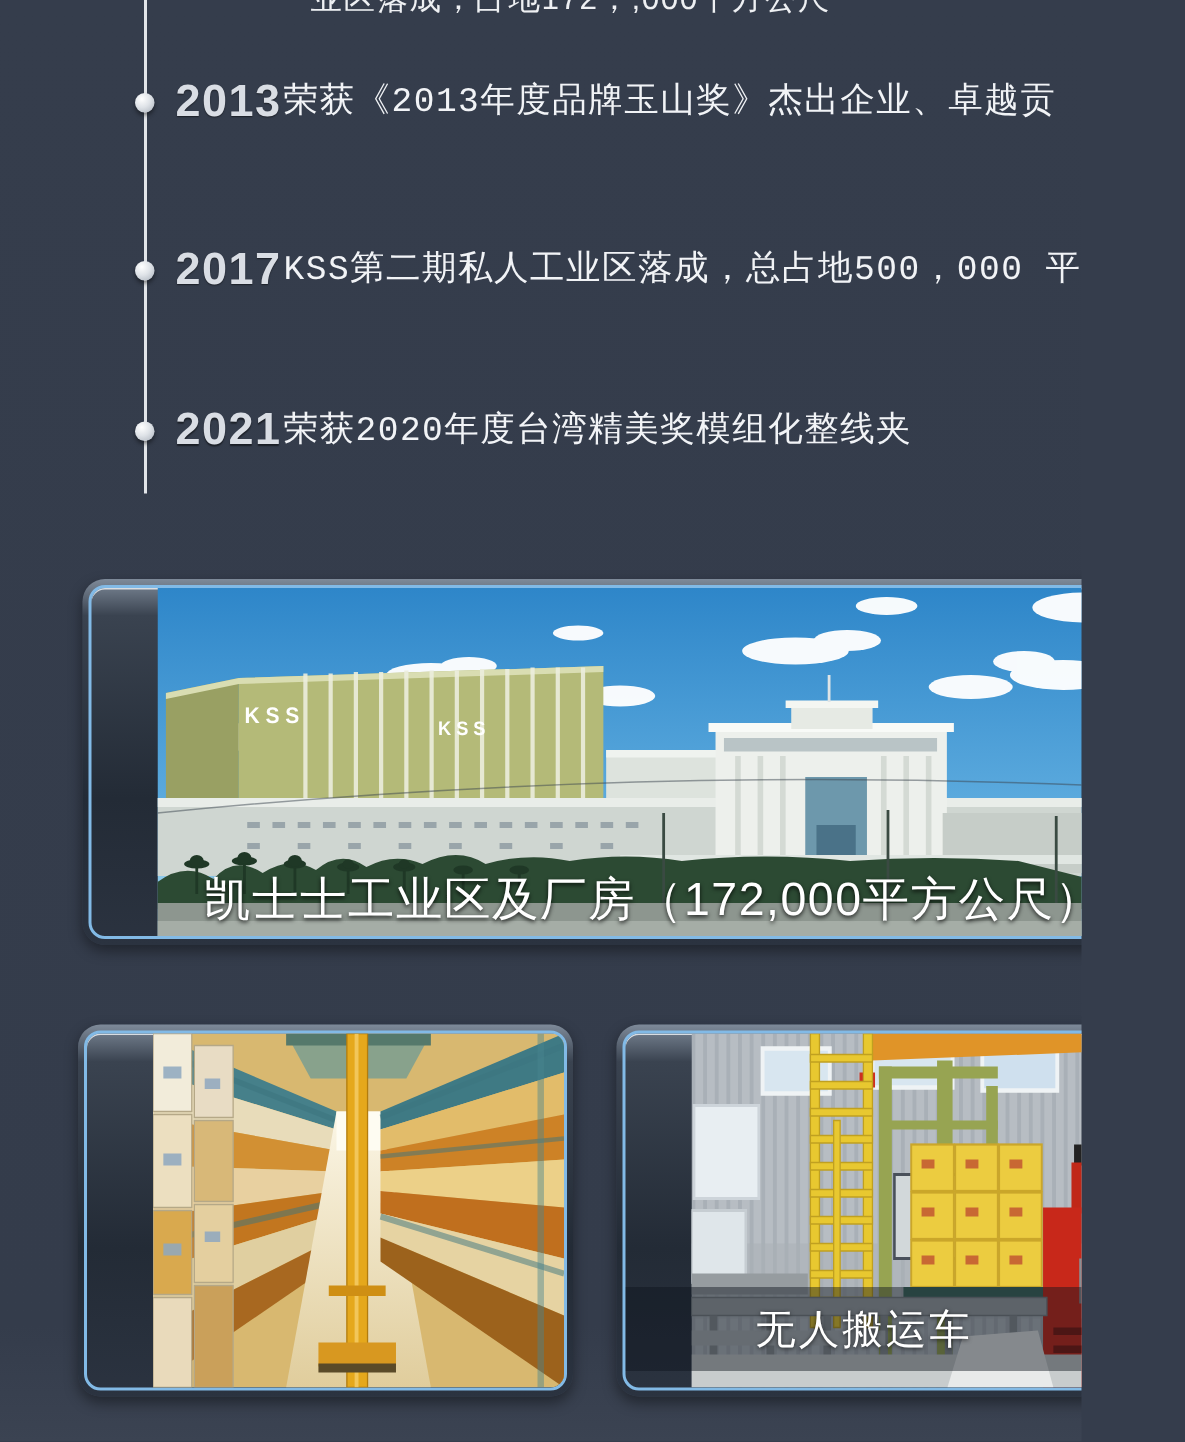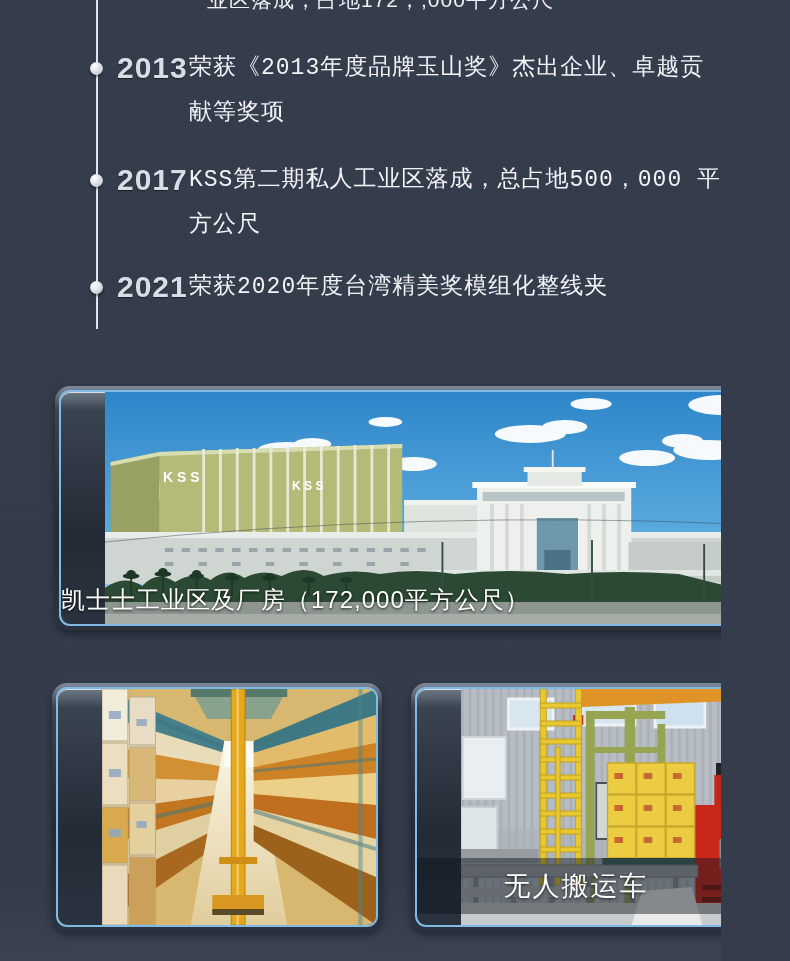--- a/index.html
+++ b/index.html
@@ -22,22 +22,22 @@
   .tl-text span{display:block;white-space:nowrap;}
 
   
   .card{position:absolute;border-radius:15px;
         background:linear-gradient(180deg,#7e8a99 0%,#3a4350 10%,#232b36 60%,#2b3340 100%);
         box-shadow:0 4px 9px rgba(0,0,0,.40);}
   .card-inner{position:absolute;left:4px;top:4px;right:4px;bottom:4px;border-radius:11px;
               border:2px solid #82bae6;overflow:hidden;
               box-shadow:inset 0 1px 0 rgba(255,255,255,.75);padding-left:44px;}
   .card-inner svg{display:block;width:100%;height:100%;}
-  .caption-main{position:absolute;left:0;right:0;bottom:8px;height:32px;text-align:left;
-                color:#ffffff;font-size:24px;letter-spacing:1px;line-height:32px;
+  .caption-main{position:absolute;left:0;right:0;bottom:8px;height:32px;text-align:right;
+                color:#ffffff;font-size:31px;letter-spacing:1px;line-height:32px;
                 text-shadow:0 1px 3px rgba(0,0,0,.8);}
   .caption-band{position:absolute;left:0;right:0;top:169px;height:56px;
                 background:rgba(14,21,29,.45);display:flex;align-items:center;
                 justify-content:center;}
   .caption-band div{color:#ffffff;font-size:27px;letter-spacing:2px;
                     text-shadow:0 1px 3px rgba(0,0,0,.7);}
 
   #card-main{left:55px;top:386px;width:686px;height:244px;}
   #card-wh{left:52px;top:683px;width:330px;height:248px;}
   #card-agv{left:411px;top:683px;width:330px;height:248px;}
@@ -49,28 +49,26 @@
 
   <div>
     <div class="tl-line"></div>
 
     <div class="tl-clipped">业区落成，占地172，,000平方公尺</div>
 
     <div class="tl-dot" style="top:62px"></div>
     <div class="tl-year" style="top:50px">2013</div>
     <div class="tl-text" style="top:46px">
       <span>荣获《2013年度品牌玉山奖》杰出企业、卓越贡</span>
-      <span>献等奖项</span>
     </div>
 
     <div class="tl-dot" style="top:174px"></div>
     <div class="tl-year" style="top:162px">2017</div>
     <div class="tl-text" style="top:158px">
       <span>KSS第二期私人工业区落成，总占地500，000 平</span>
-      <span>方公尺</span>
     </div>
 
     <div class="tl-dot" style="top:281px"></div>
     <div class="tl-year" style="top:269px">2021</div>
     <div class="tl-text" style="top:265px">
       <span>荣获2020年度台湾精美奖模组化整线夹</span>
     </div>
   </div>
 
   <div>

